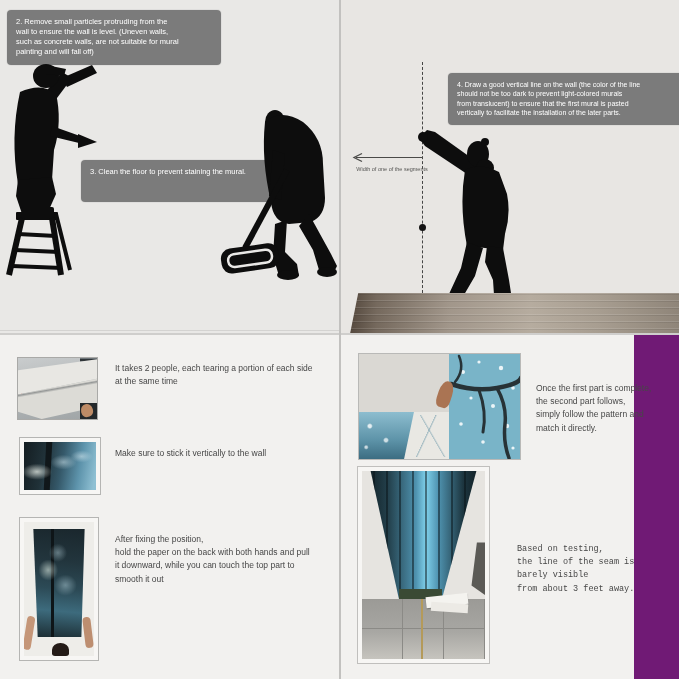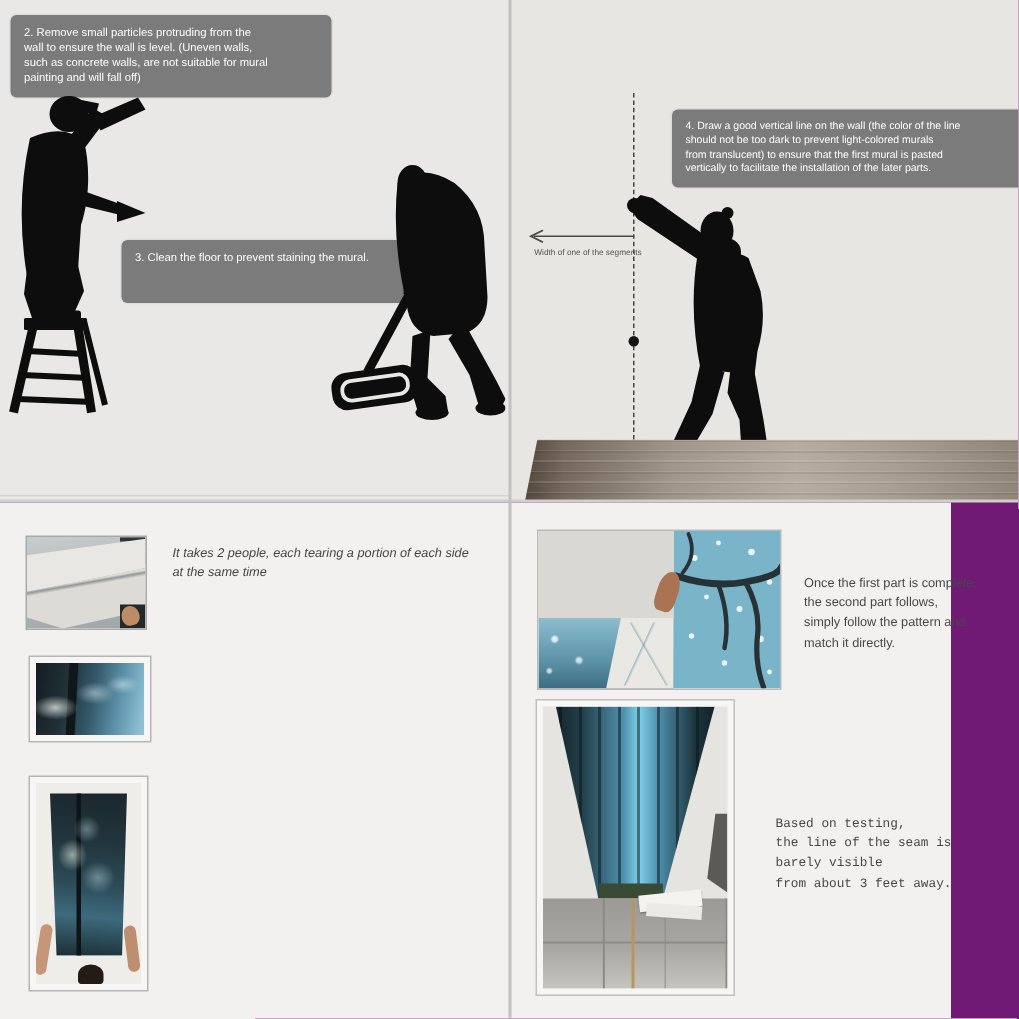--- a/index.html
+++ b/index.html
@@ -132,48 +132,53 @@
         <div class="abs" style="right:0;top:0;width:22%;height:30%;background:repeating-linear-gradient(0deg,#2f3538 0 2px,#6d7478 2px 3px);"></div>
         <div class="abs" style="left:0;top:36%;width:9%;height:22%;background:#474d51;"></div>
         <div class="abs" style="left:0;top:47%;width:4px;height:7px;background:#c2554f;"></div>
         <div class="abs" style="inset:0;background:#e8e7e3;clip-path:polygon(0 20%,100% 2%,100% 34%,0 60%);"></div>
         <div class="abs" style="inset:0;background:#dcdbd6;clip-path:polygon(0 60%,100% 34%,100% 80%,30% 100%,0 88%);"></div>
         <div class="abs" style="inset:0;background:linear-gradient(170deg,transparent 48%,rgba(90,95,98,0.55) 50%,transparent 53%);"></div>
         <div class="abs" style="right:0;bottom:0;width:22%;height:26%;background:#23282b;"></div>
         <div class="abs" style="right:5%;bottom:2%;width:15%;height:22%;background:#bd8b66;border-radius:50% 50% 42% 42%;transform:rotate(-14deg);"></div>
       </div>
     </div>
-    <div class="abs steptext" style="left:115px;top:27px;width:222px;font-style:italic;">It takes 2 people, each tearing a portion of each side
+    <div class="abs steptext" style="left:115px;top:27px;width:222px;">It takes 2 people, each tearing a portion of each side
  at the same time</div>
 
     <div class="abs photo" style="left:19px;top:102px;width:82px;height:58px;border-color:#b5b5b3;">
       <div class="art-matte" style="background:linear-gradient(100deg,#141d21 0%,#203138 28%,#35596a 52%,#5d93ab 75%,#8fc0d3 96%);">
         <div class="abs" style="left:29%;top:0;width:8%;height:100%;background:#10171a;transform:skewX(-3deg);"></div>
         <div class="abs" style="inset:0;background:
              radial-gradient(ellipse 30% 24% at 18% 62%, rgba(235,242,235,0.75), transparent 70%),
              radial-gradient(ellipse 26% 22% at 55% 42%, rgba(205,228,236,0.55), transparent 70%),
              radial-gradient(ellipse 22% 18% at 80% 30%, rgba(225,240,245,0.5), transparent 70%);"></div>
       </div>
     </div>
+    <div class="abs steptext" style="left:115px;top:112px;width:222px;">Make sure to stick it vertically to the wall</div>
 
     <div class="abs photo" style="left:19px;top:182px;width:80px;height:144px;border-color:#b5b5b3;">
       <div class="art-matte" style="background:#eeede9;">
         <div class="abs" style="left:11%;top:5%;width:78%;height:81%;
              clip-path:polygon(3% 0,97% 0,91% 100%,11% 100%);
              background:linear-gradient(185deg,#1a272d 0%,#22353d 30%,#2c4a56 55%,#3d6b7d 75%,#1c2d33 100%);"></div>
         <div class="abs" style="left:38%;top:5%;width:5%;height:81%;background:#0e1518;"></div>
         <div class="abs" style="left:11%;top:5%;width:78%;height:81%;background:
              radial-gradient(ellipse 26% 14% at 30% 38%, rgba(220,235,225,0.6), transparent 70%),
              radial-gradient(ellipse 30% 14% at 62% 52%, rgba(190,220,230,0.45), transparent 70%),
              radial-gradient(ellipse 24% 12% at 48% 22%, rgba(200,228,236,0.4), transparent 70%);"></div>
         <div class="abs" style="left:2%;bottom:5%;width:12%;height:25%;background:#c59678;border-radius:8px;transform:rotate(9deg);"></div>
         <div class="abs" style="right:3%;bottom:6%;width:11%;height:23%;background:#bd8e70;border-radius:8px;transform:rotate(-7deg);"></div>
         <div class="abs" style="left:40%;bottom:0;width:24%;height:10%;background:#241b17;border-radius:50% 50% 18% 18%;"></div>
       </div>
     </div>
+    <div class="abs steptext" style="left:115px;top:198px;width:226px;">After fixing the position,
+hold the paper on the back with both hands and pull
+it downward, while you can touch the top part to
+smooth it out</div>
   </div>
 
   <div id="q4" class="abs">
 
     <div class="abs photo" style="left:18px;top:18px;width:163px;height:107px;border-color:#b9b9b7;">
       <div class="art">
         <div class="abs" style="left:0;top:0;width:56%;height:100%;background:#dad8d3;"></div>
         <div class="abs" style="left:0;bottom:0;width:56%;height:45%;
              background:linear-gradient(180deg,#8dbdcf 0%,#5d93a8 60%,#3c6d82 100%);"></div>
         <div class="abs" style="left:0;bottom:0;width:56%;height:45%;background:

